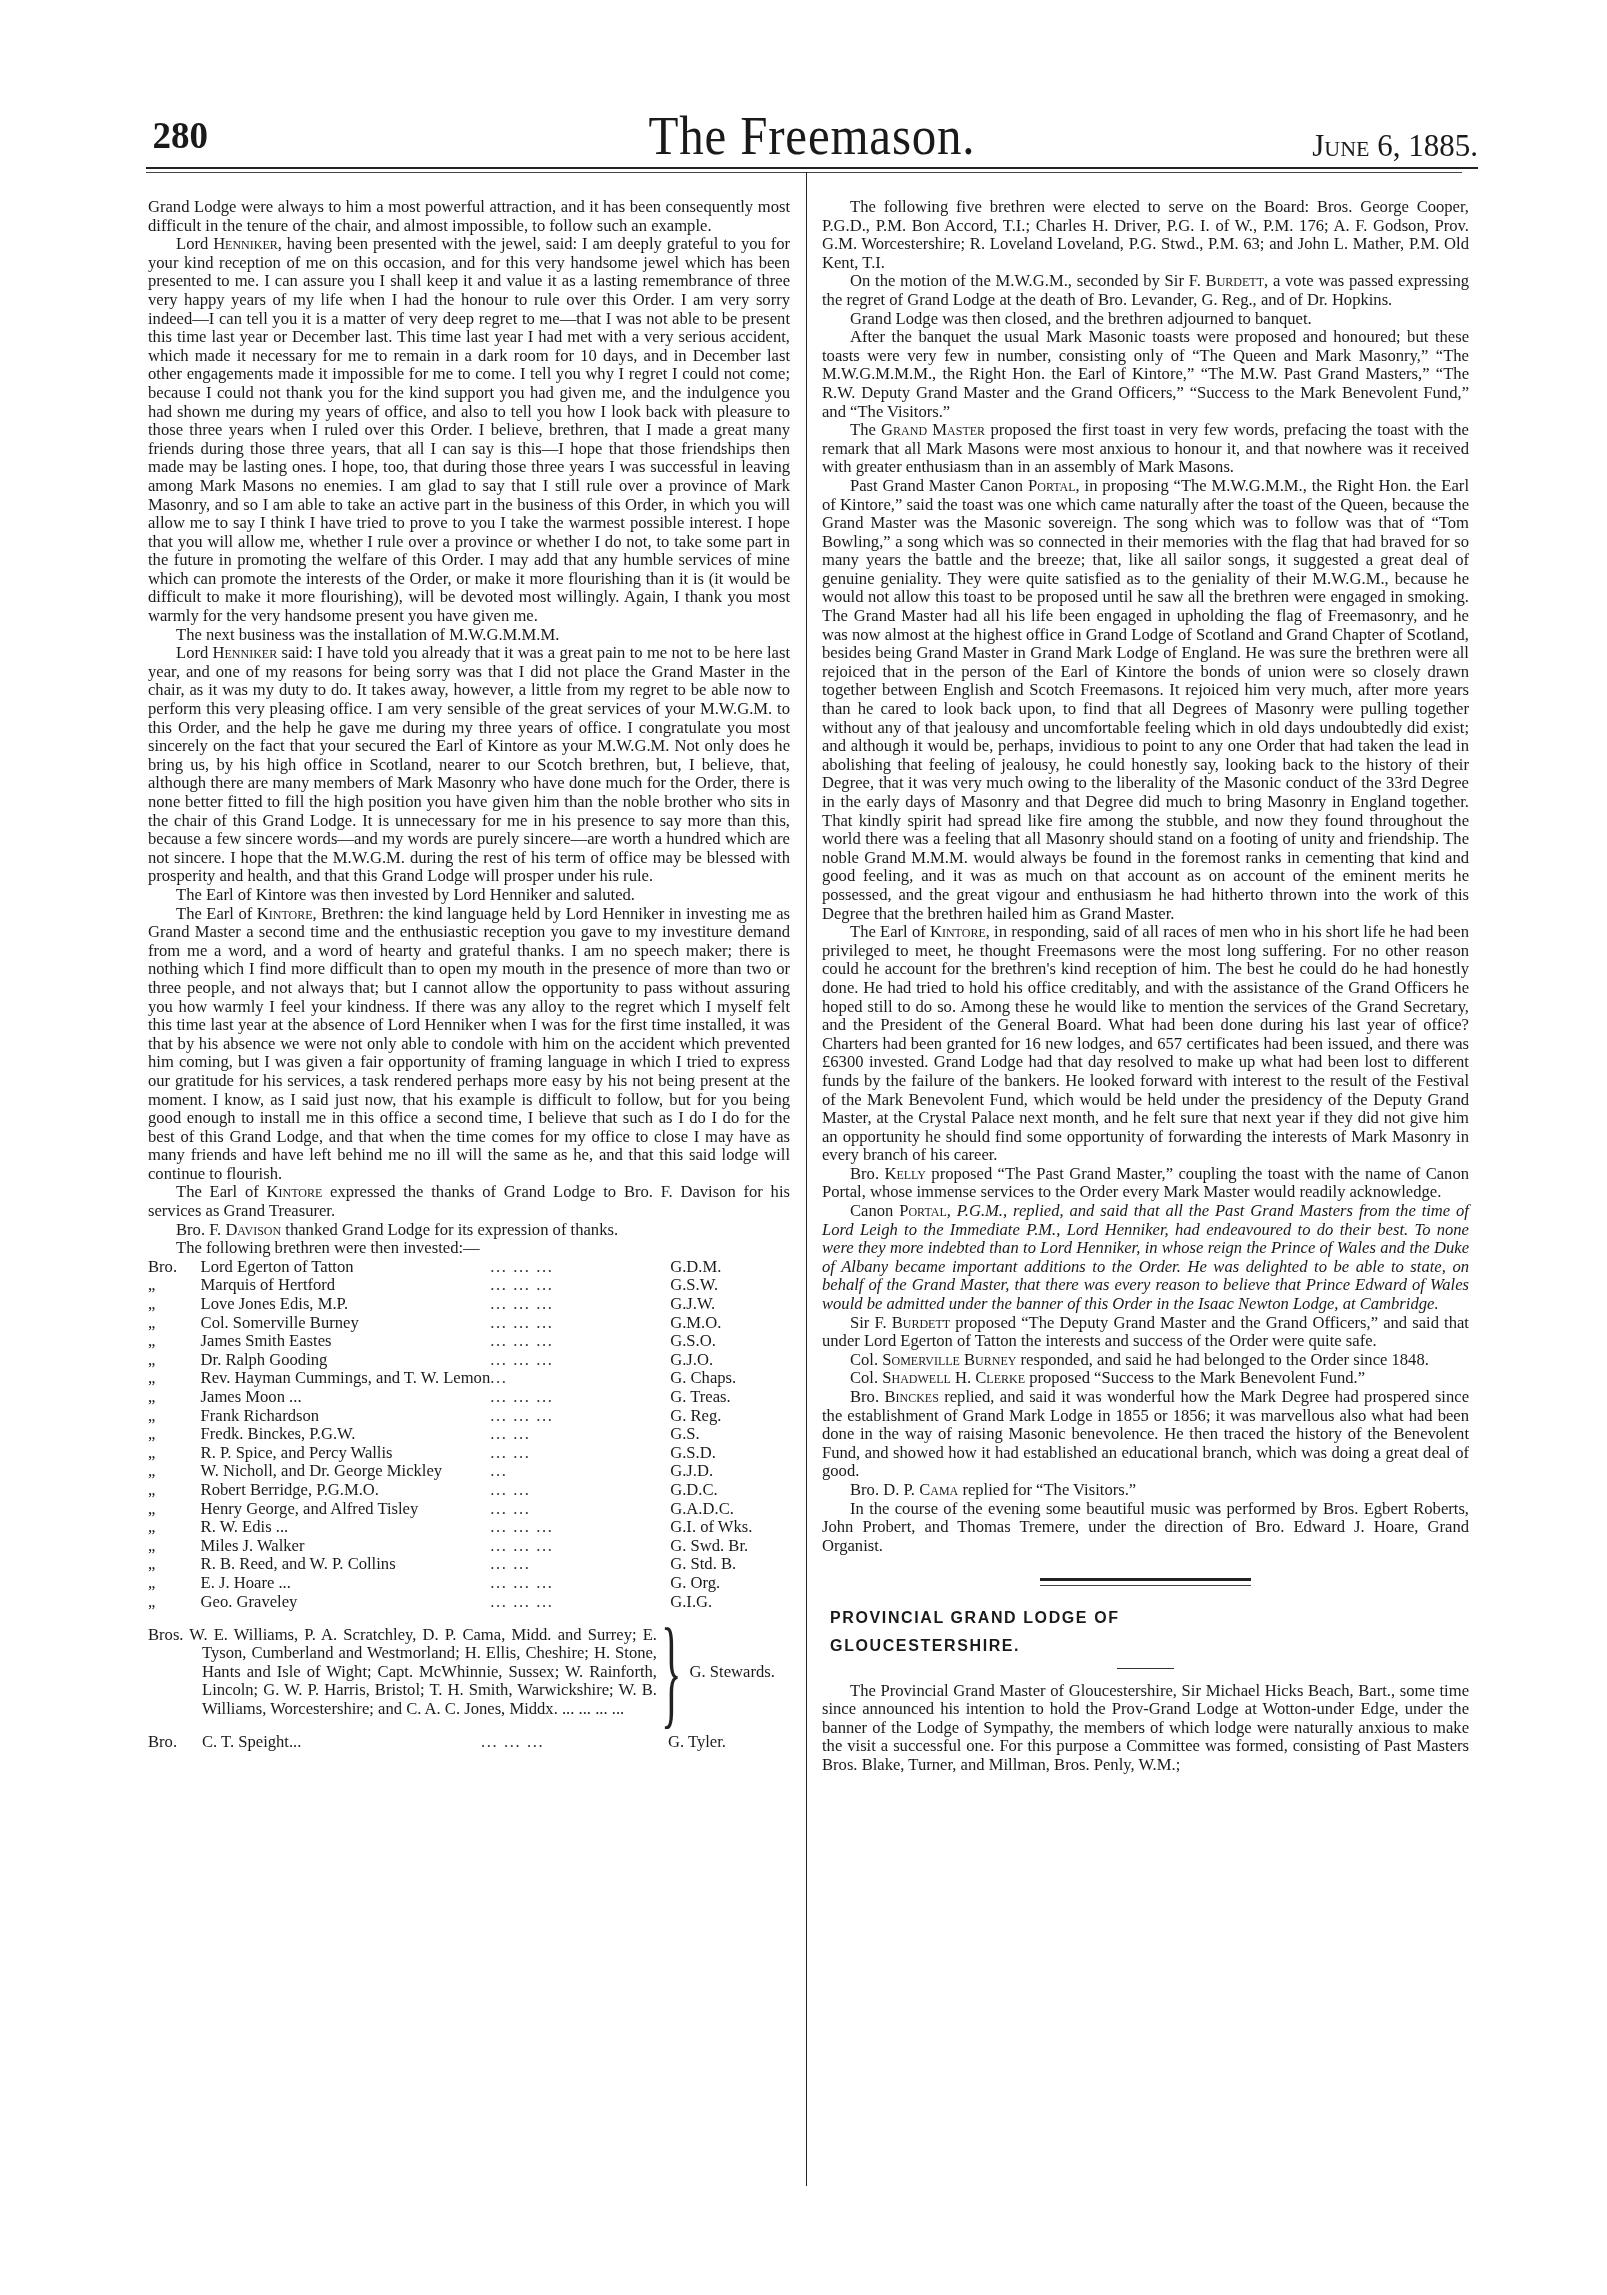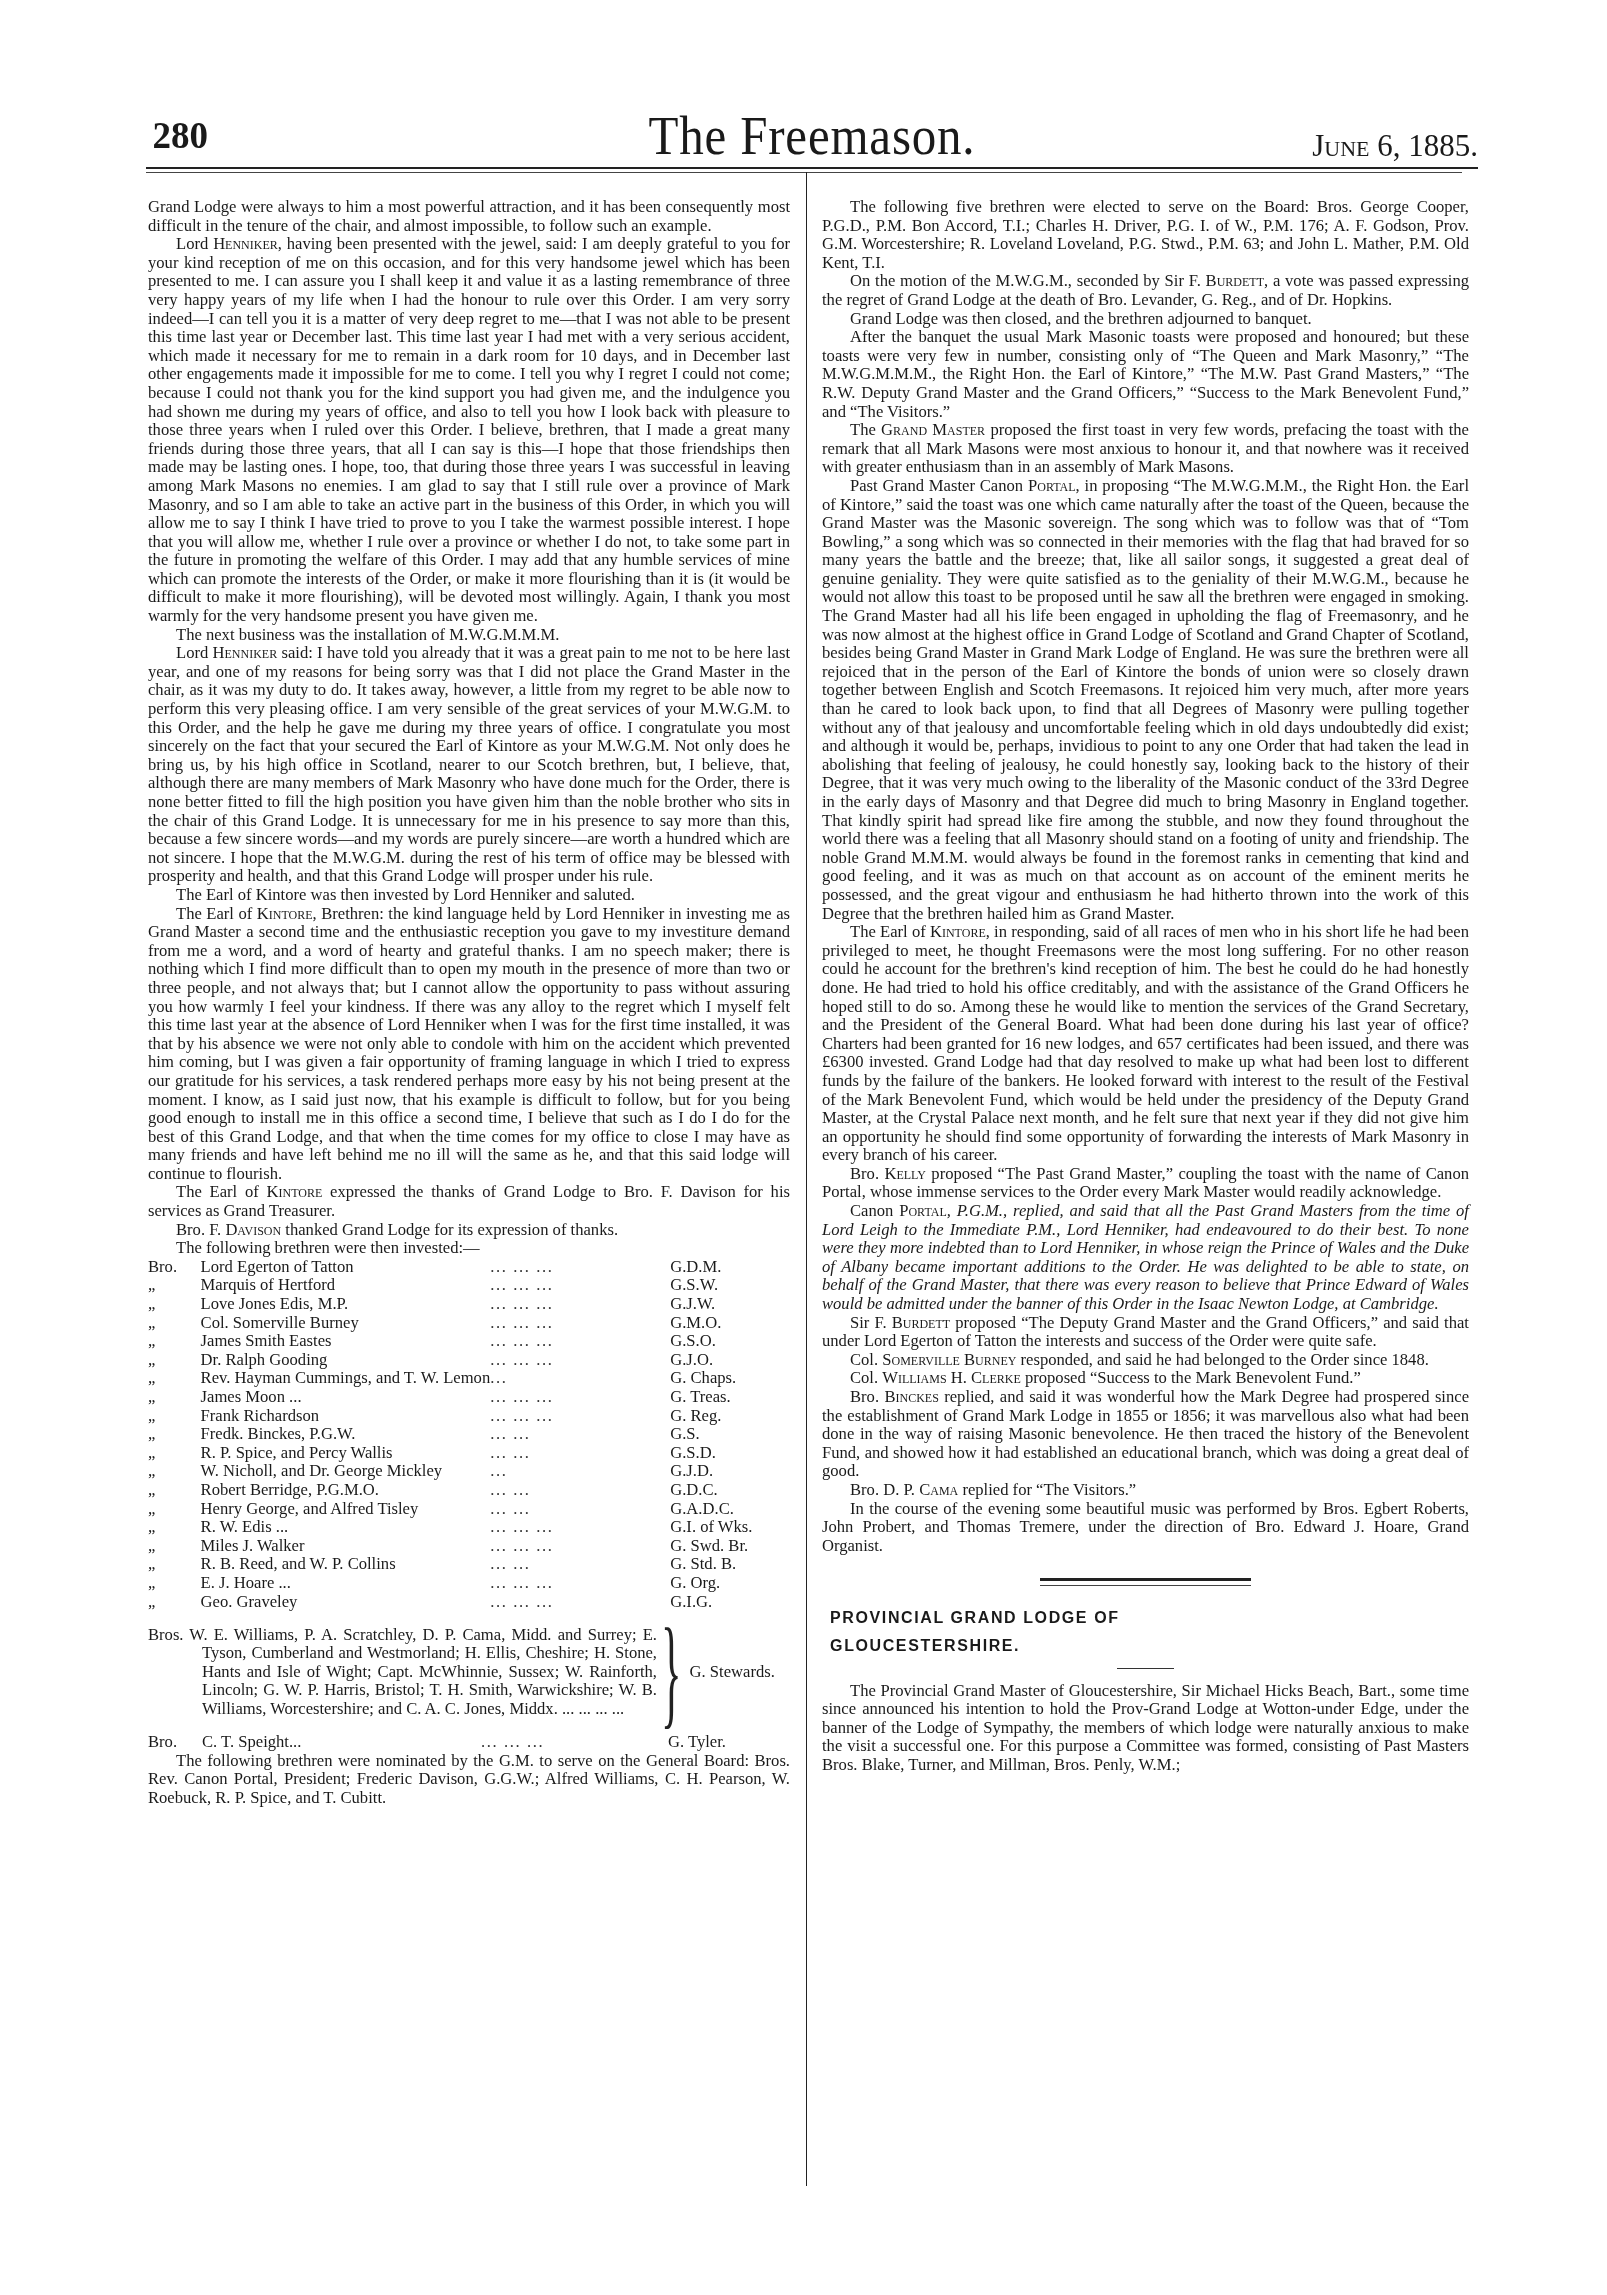--- a/index.html
+++ b/index.html
@@ -185,36 +185,35 @@
       <tbody>
         <tr>
     <td class="pre">Bro.</td>
     <td>C. T. Speight...</td>
     <td class="dots">...      ...      ...</td>
     <td class="office">G. Tyler.</td>
   </tr>
       </tbody>
     </table>
 
-  <p>The following brethren were nominated by the G.M. to serve on the General Board: Bros. Rev. Canon Portal, President; Frederic Davison, G.G.W.; Alfred Williams, C. H. Pearson, W. Roebuck, R. P. Spice, and T. Cubitt.</p>
 </div>
 
 <div class="col col-right">
   <p><span>The following five brethren were elected to serve on the Board: Bros. George Cooper, P.G.D., P.M. Bon Accord, T.I.; Charles H. Driver, P.G. I. of W., P.M. 176; A. F. Godson, Prov. G.M. Worcestershire; R. Loveland Loveland, P.G. Stwd., P.M. 63; and John L. Mather, P.M. Old Kent, T.I.</span></p>
   <p><span>On the motion of the M.W.G.M., seconded by Sir F. </span><span class="sc">Burdett</span><span>, a vote was passed expressing the regret of Grand Lodge at the death of Bro. Levander, G. Reg., and of Dr. Hopkins.</span></p>
   <p><span>Grand Lodge was then closed, and the brethren adjourned to banquet.</span></p>
   <p><span>After the banquet the usual Mark Masonic toasts were proposed and honoured; but these toasts were very few in number, consisting only of “The Queen and Mark Masonry,” “The M.W.G.M.M.M., the Right Hon. the Earl of Kintore,” “The M.W. Past Grand Masters,” “The R.W. Deputy Grand Master and the Grand Officers,” “Success to the Mark Benevolent Fund,” and “The Visitors.”</span></p>
   <p><span>The </span><span class="sc">Grand Master</span><span> proposed the first toast in very few words, prefacing the toast with the remark that all Mark Masons were most anxious to honour it, and that nowhere was it received with greater enthusiasm than in an assembly of Mark Masons.</span></p>
   <p><span>Past Grand Master Canon </span><span class="sc">Portal</span><span>, in proposing “The M.W.G.M.M., the Right Hon. the Earl of Kintore,” said the toast was one which came naturally after the toast of the Queen, because the Grand Master was the Masonic sovereign. The song which was to follow was that of “Tom Bowling,” a song which was so connected in their memories with the flag that had braved for so many years the battle and the breeze; that, like all sailor songs, it suggested a great deal of genuine geniality. They were quite satisfied as to the geniality of their M.W.G.M., because he would not allow this toast to be proposed until he saw all the brethren were engaged in smoking. The Grand Master had all his life been engaged in upholding the flag of Freemasonry, and he was now almost at the highest office in Grand Lodge of Scotland and Grand Chapter of Scotland, besides being Grand Master in Grand Mark Lodge of England. He was sure the brethren were all rejoiced that in the person of the Earl of Kintore the bonds of union were so closely drawn together between English and Scotch Freemasons. It rejoiced him very much, after more years than he cared to look back upon, to find that all Degrees of Masonry were pulling together without any of that jealousy and uncomfortable feeling which in old days undoubtedly did exist; and although it would be, perhaps, invidious to point to any one Order that had taken the lead in abolishing that feeling of jealousy, he could honestly say, looking back to the history of their Degree, that it was very much owing to the liberality of the Masonic conduct of the 33rd Degree in the early days of Masonry and that Degree did much to bring Masonry in England together. That kindly spirit had spread like fire among the stubble, and now they found throughout the world there was a feeling that all Masonry should stand on a footing of unity and friendship. The noble Grand M.M.M. would always be found in the foremost ranks in cementing that kind and good feeling, and it was as much on that account as on account of the eminent merits he possessed, and the great vigour and enthusiasm he had hitherto thrown into the work of this Degree that the brethren hailed him as Grand Master.</span></p>
   <p><span>The Earl of </span><span class="sc">Kintore</span><span>, in responding, said of all races of men who in his short life he had been privileged to meet, he thought Freemasons were the most long suffering. For no other reason could he account for the brethren's kind reception of him. The best he could do he had honestly done. He had tried to hold his office creditably, and with the assistance of the Grand Officers he hoped still to do so. Among these he would like to mention the services of the Grand Secretary, and the President of the General Board. What had been done during his last year of office? Charters had been granted for 16 new lodges, and 657 certificates had been issued, and there was £6300 invested. Grand Lodge had that day resolved to make up what had been lost to different funds by the failure of the bankers. He looked forward with interest to the result of the Festival of the Mark Benevolent Fund, which would be held under the presidency of the Deputy Grand Master, at the Crystal Palace next month, and he felt sure that next year if they did not give him an opportunity he should find some opportunity of forwarding the interests of Mark Masonry in every branch of his career.</span></p>
   <p><span>Bro. </span><span class="sc">Kelly</span><span> proposed “The Past Grand Master,” coupling the toast with the name of Canon Portal, whose immense services to the Order every Mark Master would readily acknowledge.</span></p>
   <p><span>Canon </span><span class="sc">Portal</span><span class="it">, P.G.M., replied, and said that all the Past Grand Masters from the time of Lord Leigh to the Immediate P.M., Lord Henniker, had endeavoured to do their best. To none were they more indebted than to Lord Henniker, in whose reign the Prince of Wales and the Duke of Albany became important additions to the Order. He was delighted to be able to state, on behalf of the Grand Master, that there was every reason to believe that Prince Edward of Wales would be admitted under the banner of this Order in the Isaac Newton Lodge, at Cambridge.</span></p>
   <p><span>Sir F. </span><span class="sc">Burdett</span><span> proposed “The Deputy Grand Master and the Grand Officers,” and said that under Lord Egerton of Tatton the interests and success of the Order were quite safe.</span></p>
   <p><span>Col. </span><span class="sc">Somerville Burney</span><span> responded, and said he had belonged to the Order since 1848.</span></p>
-  <p><span>Col. </span><span class="sc">Williams H. Clerke</span><span> proposed “Success to the Mark Benevolent Fund.”</span></p>
+  <p><span>Col. </span><span class="sc">Shadwell H. Clerke</span><span> proposed “Success to the Mark Benevolent Fund.”</span></p>
   <p><span>Bro. </span><span class="sc">Binckes</span><span> replied, and said it was wonderful how the Mark Degree had prospered since the establishment of Grand Mark Lodge in 1855 or 1856; it was marvellous also what had been done in the way of raising Masonic benevolence. He then traced the history of the Benevolent Fund, and showed how it had established an educational branch, which was doing a great deal of good.</span></p>
   <p><span>Bro. D. P. </span><span class="sc">Cama</span><span> replied for “The Visitors.”</span></p>
   <p><span>In the course of the evening some beautiful music was performed by Bros. Egbert Roberts, John Probert, and Thomas Tremere, under the direction of Bro. Edward J. Hoare, Grand Organist.</span></p>
 
   <div class="section-rule"></div>
   <div class="section-rule thin"></div>
   <div class="section-title">
     <div>PROVINCIAL GRAND LODGE OF</div>
     <div>GLOUCESTERSHIRE.</div>
   </div>

